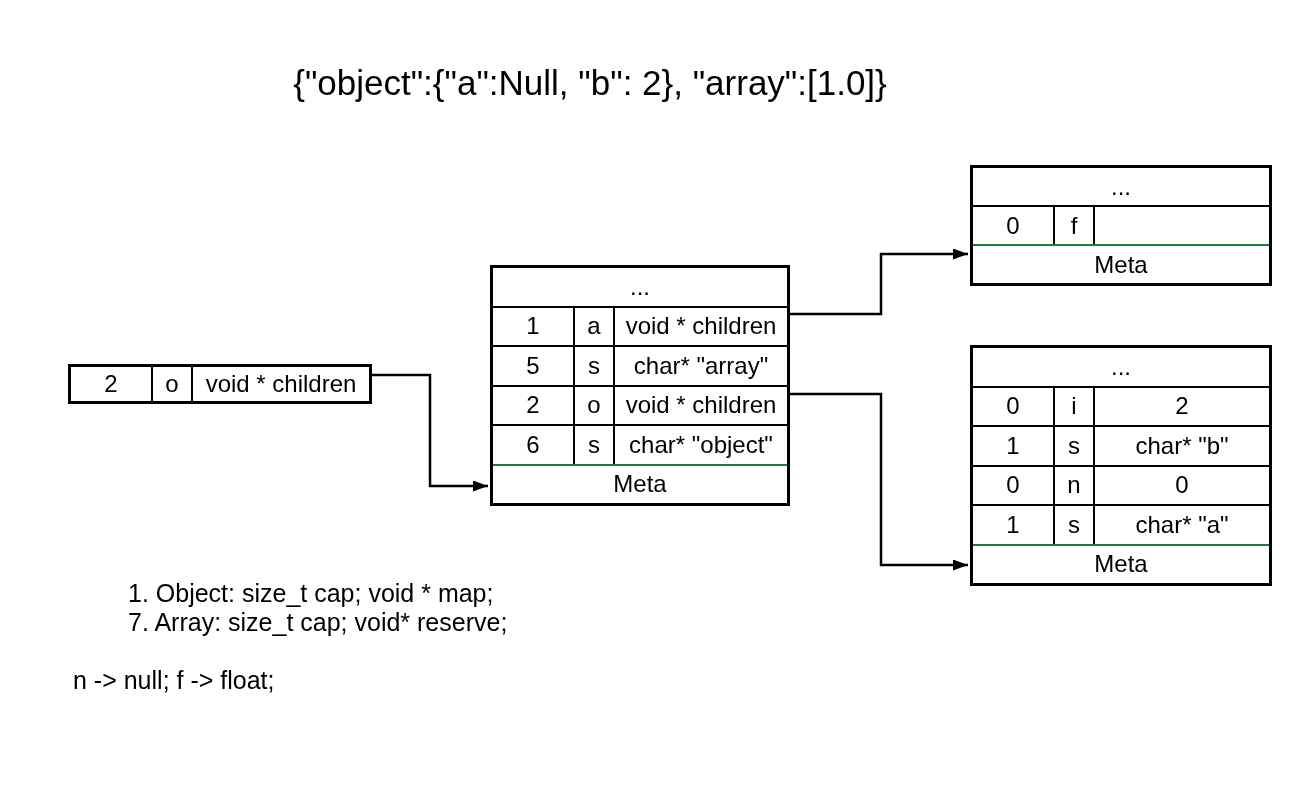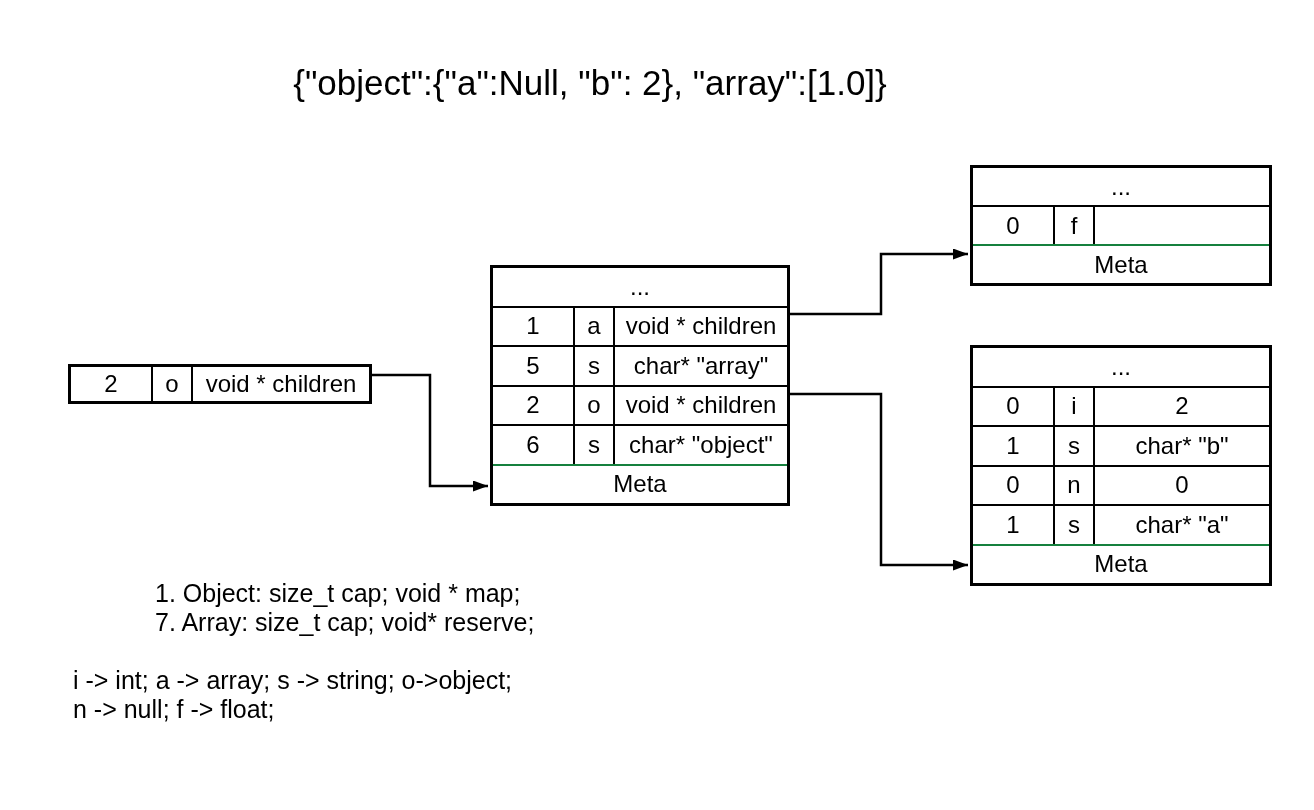--- a/index.html
+++ b/index.html
@@ -62,21 +62,21 @@
   .c3 { flex: 1; }
   .notes {
     position: absolute;
     left: 73px;
     top: 550px;
     font-size: 25px;
     line-height: 29px;
     white-space: nowrap;
   }
   .notes .spacer { height: 29px; }
-  .notes .indent { margin-left: 82px; }
+  .notes .indent { margin-left: 55px; }
 </style>
 </head>
 <body>
 
 <div class="canvas">
 
   <svg class="overlay" width="1314" height="810" viewBox="0 0 1314 810">
     <defs>
       <marker id="arrow" markerUnits="userSpaceOnUse" markerWidth="16" markerHeight="12" refX="15" refY="5.5" orient="auto">
         <path d="M0,0 L15,5.5 L0,11 Z" fill="#000"></path>
@@ -154,17 +154,16 @@
       <div class="c c3">char* "a"</div>
     </div>
     <div class="seg">Meta</div>
   </div>
 
   <div class="notes">
     <div class="spacer"></div>
     <div class="indent">1. Object: size_t cap; void * map;</div>
     <div class="indent">7. Array: size_t cap; void* reserve;</div>
     <div class="spacer"></div>
-    <div>i -&gt; int; a -&gt; array; s -&gt; string; o-&gt;object;</div>
     <div>n -&gt; null; f -&gt; float;</div>
   </div>
 
 </div>
 
 </body></html>

